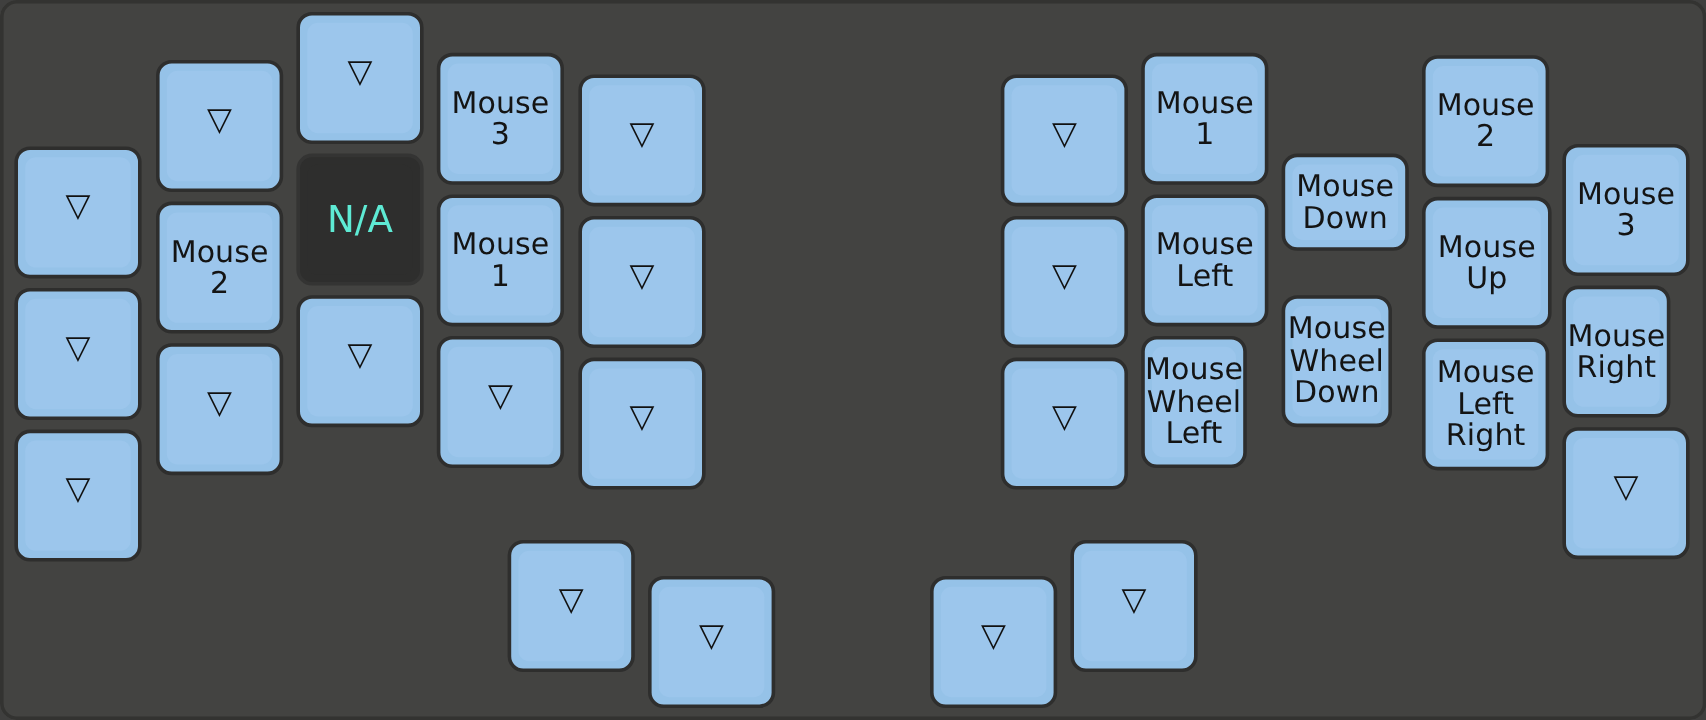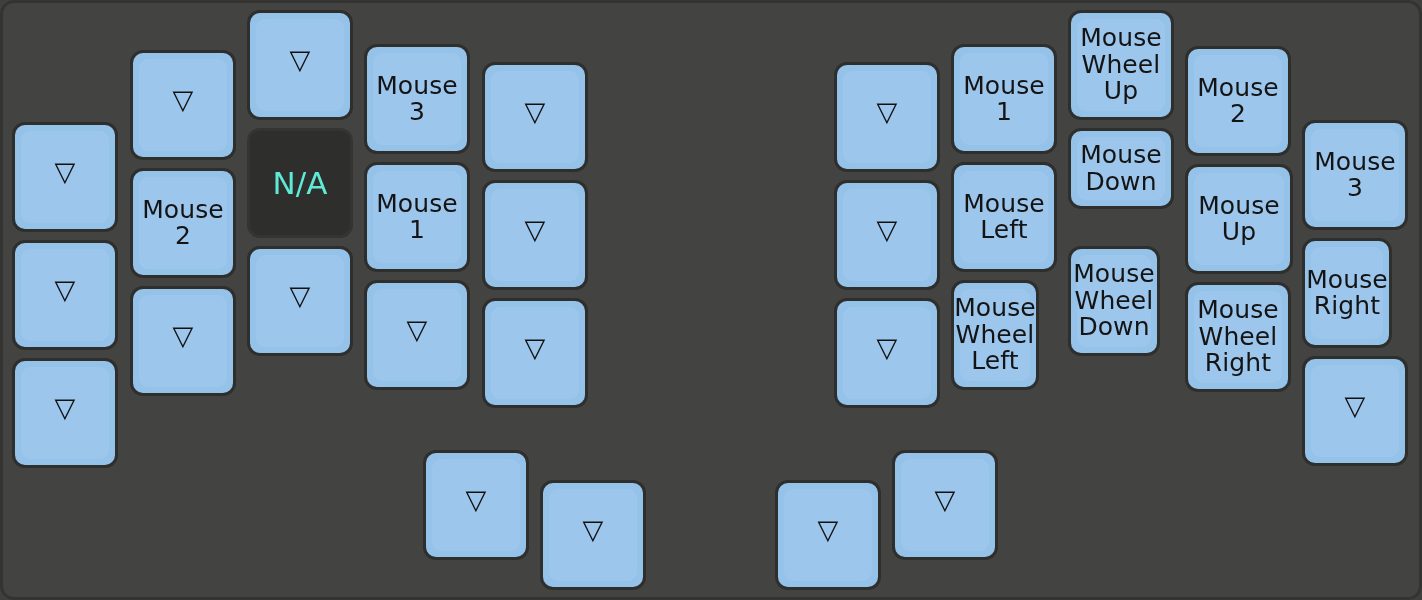--- a/index.html
+++ b/index.html
@@ -172,37 +172,34 @@
     </div>
     <div class="key" style="left: 951px; top: 44px; width: 106px; height: 110px;">
       <div class="cap">Mouse 1</div>
     </div>
     <div class="key" style="left: 951px; top: 162px; width: 106px; height: 110px;">
       <div class="cap">Mouse Left</div>
     </div>
     <div class="key" style="left: 951px; top: 280px; width: 88px; height: 110px;">
       <div class="cap">Mouse Wheel Left</div>
     </div>
-    <div class="key" style="left: 1068px; top: 10px; width: 106px; height: 110px;">
-      <div class="cap">Mouse Wheel Up</div>
-    </div>
     <div class="key" style="left: 1068px; top: 128px; width: 106px; height: 81px;">
       <div class="cap">Mouse Down</div>
     </div>
     <div class="key" style="left: 1068px; top: 246px; width: 92px; height: 110px;">
       <div class="cap">Mouse Wheel Down</div>
     </div>
     <div class="key" style="left: 1185px; top: 46px; width: 106px; height: 110px;">
       <div class="cap">Mouse 2</div>
     </div>
     <div class="key" style="left: 1185px; top: 164px; width: 108px; height: 110px;">
       <div class="cap">Mouse Up</div>
     </div>
     <div class="key" style="left: 1185px; top: 282px; width: 106px; height: 110px;">
-      <div class="cap">Mouse Wheel Right</div>
+      <div class="cap">Mouse Left Right</div>
     </div>
     <div class="key" style="left: 1302px; top: 120px; width: 106px; height: 110px;">
       <div class="cap">Mouse 3</div>
     </div>
     <div class="key" style="left: 1302px; top: 238px; width: 90px; height: 110px;">
       <div class="cap">Mouse Right</div>
     </div>
     <div class="key" style="left: 1302px; top: 356px; width: 106px; height: 110px;">
       <div class="cap">
         <span class="glyph">▽</span>

